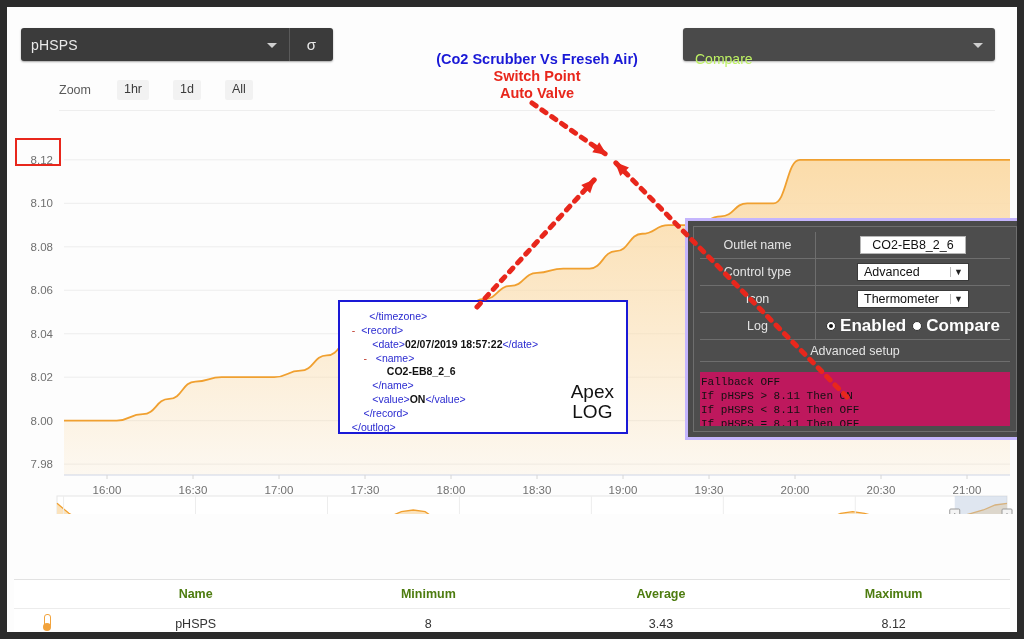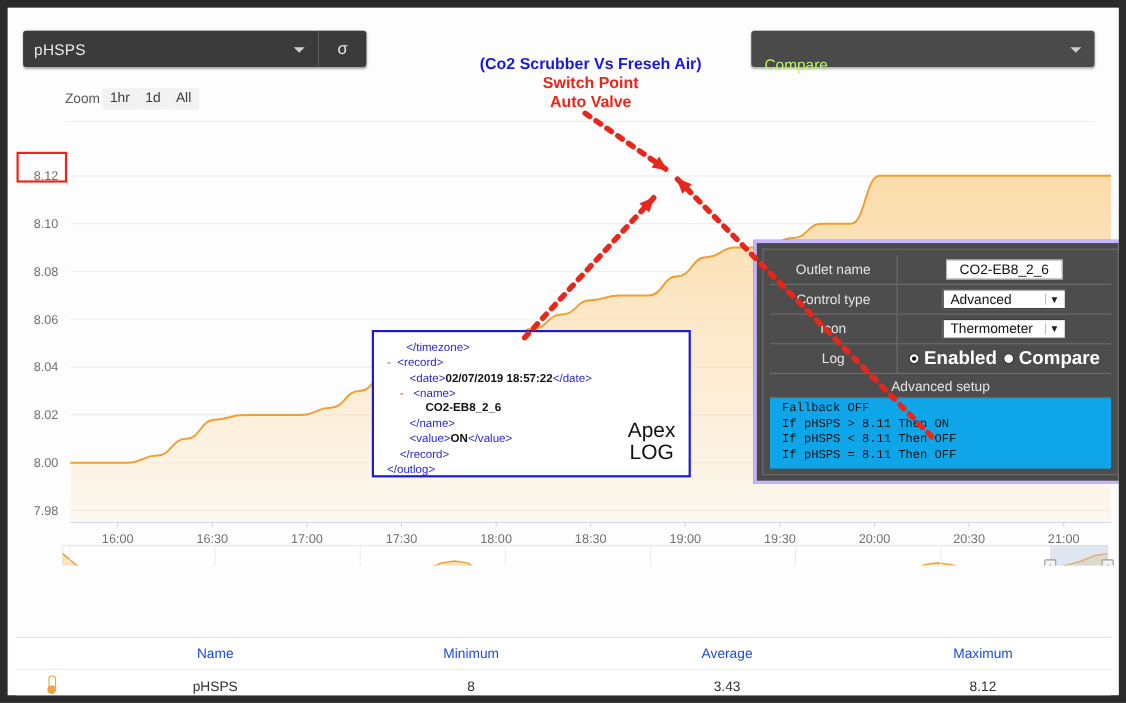--- a/index.html
+++ b/index.html
@@ -56,21 +56,21 @@
     border-radius: 3px;
     display: flex; align-items: center;
     padding: 0 12px;
     box-shadow: 0 1px 2px rgba(0,0,0,.3);
   }
   .compare-box .lbl { color: #bef264; font-size: 14px; margin-top: 29px; }
 
   
   .zoom-row {
     position: absolute; left: 52px; top: 73px;
-    display: flex; align-items: center; gap: 0;
+    display: flex; align-items: center; gap: 24px;
   }
   .zoom-label { font-size: 12.5px; color: #5a5a5a; margin-right: 2px; }
   .zoom-btn {
     font-size: 12.5px; color: #3b3b3b;
     background: #f2f2f2;
     padding: 3px 7px; border-radius: 2px;
     line-height: 1.1;
   }
 
   .hdr-rule {
@@ -187,39 +187,39 @@
     content: ""; position: absolute; left: 2px; top: 2px;
     width: 4px; height: 4px; border-radius: 50%; background: #111;
   }
   .radio.filled { background: #fff; }
   .o-advhdr {
     height: 22px; display: flex; align-items: center; justify-content: center;
     color: #e4e4e4; font-size: 12.5px;
     border-bottom: 1px solid #6e6e6e;
   }
   .o-code {
-    flex: 1; background: #0ea5e9; margin-top: 0;
-    padding: 3px 11px; overflow: hidden;
+    flex: 1; background: #be185d; margin-top: 10px;
+    padding: 3px 1px; overflow: hidden;
   }
   .o-code div {
     font-family: "Liberation Mono", monospace;
     font-size: 11px; color: #111; line-height: 1.28; white-space: pre;
   }
 
   
   #arrows { position: absolute; inset: 0; pointer-events: none; }
 
   
   .summary {
     position: absolute; left: 7px; right: 7px; top: 572px;
     background: #fff;
     border-top: 1px solid #e2e2e2;
   }
   .sum-row { display: flex; align-items: center; height: 28px; }
-  .sum-row.head { font-weight: normal; font-size: 12.5px; color: #1d4ed8; }
+  .sum-row.head { font-weight: bold; font-size: 12.5px; color: #4d7c0f; }
   .sum-row.body { font-size: 12.5px; color: #333; border-top: 1px solid #ececec; height: 30px; }
   .c-icon { width: 66px; text-align: center; }
   .c-name { width: 235px; text-align: center; }
   .c-min  { width: 235px; text-align: center; }
   .c-avg  { width: 235px; text-align: center; }
   .c-max  { width: 235px; text-align: center; }
   .therm {
     display: inline-block; width: 9px; height: 17px;
     position: relative;
   }

